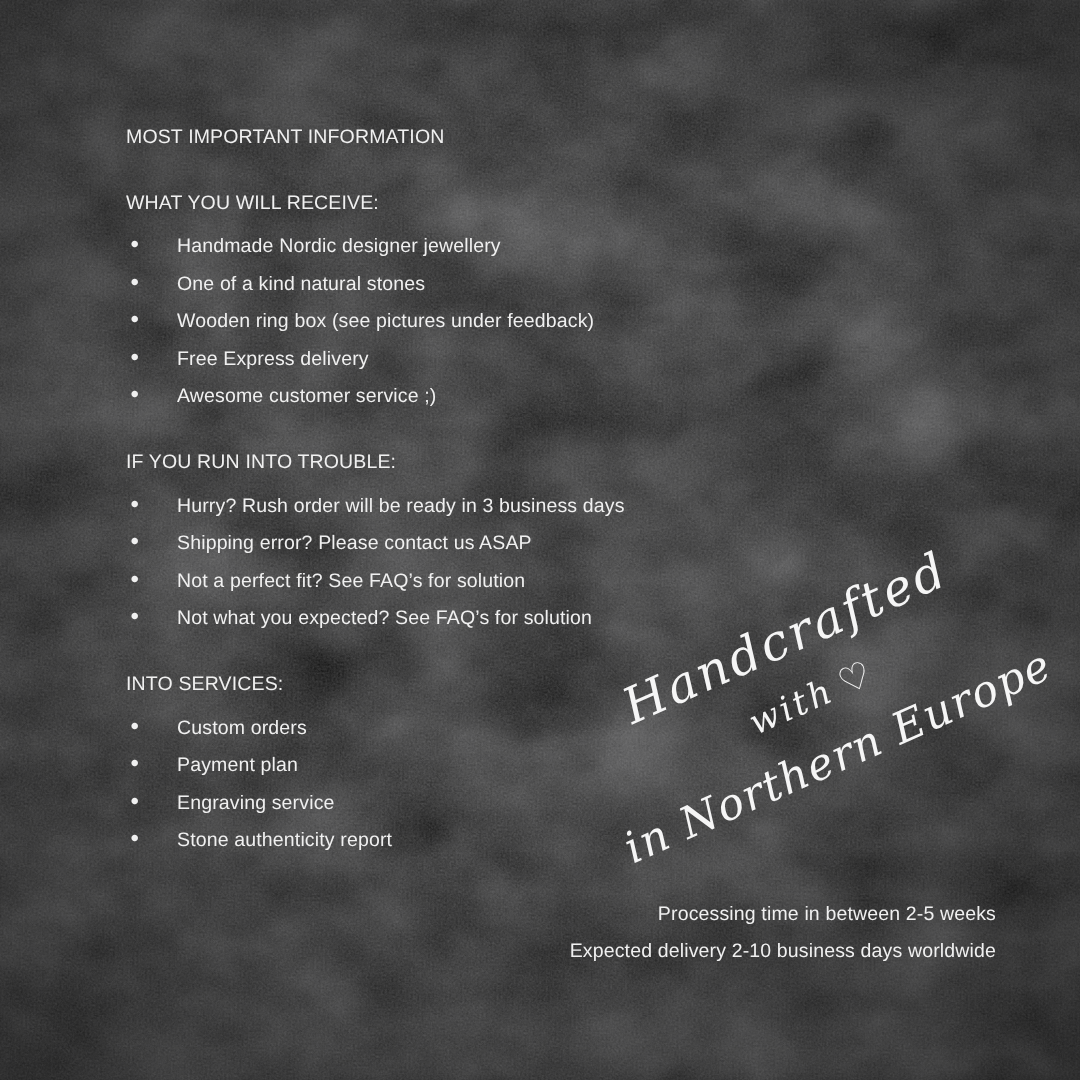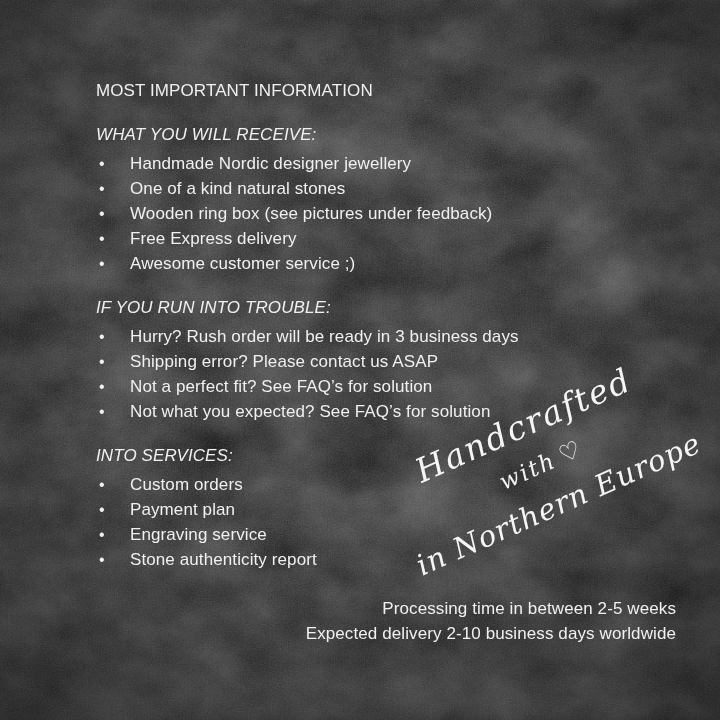--- a/index.html
+++ b/index.html
@@ -30,29 +30,28 @@
                 rgba(0,0,0,0.28) 70%,
                 rgba(0,0,0,0.62) 100%);
     pointer-events: none;
     z-index: 2;
   }
   .content {
     position: absolute;
     left: 84px;
     top: 78px;
     width: 580px;
-    font-size: 17px;
+    font-size: 13px;
     line-height: 25px;
     letter-spacing: 0.1px;
     z-index: 3;
-    margin-left: 12px;
   }
   .title { white-space: nowrap; }
   .section { margin-top: 19px; }
-  .heading { margin-bottom: 4px; white-space: nowrap; font-style: italic; }
+  .heading { margin-bottom: 4px; white-space: nowrap; }
   ul.items {
     list-style: none;
     margin: 0;
     padding: 0;
   }
   ul.items li {
     position: relative;
     padding-left: 34px;
     white-space: nowrap;
   }

